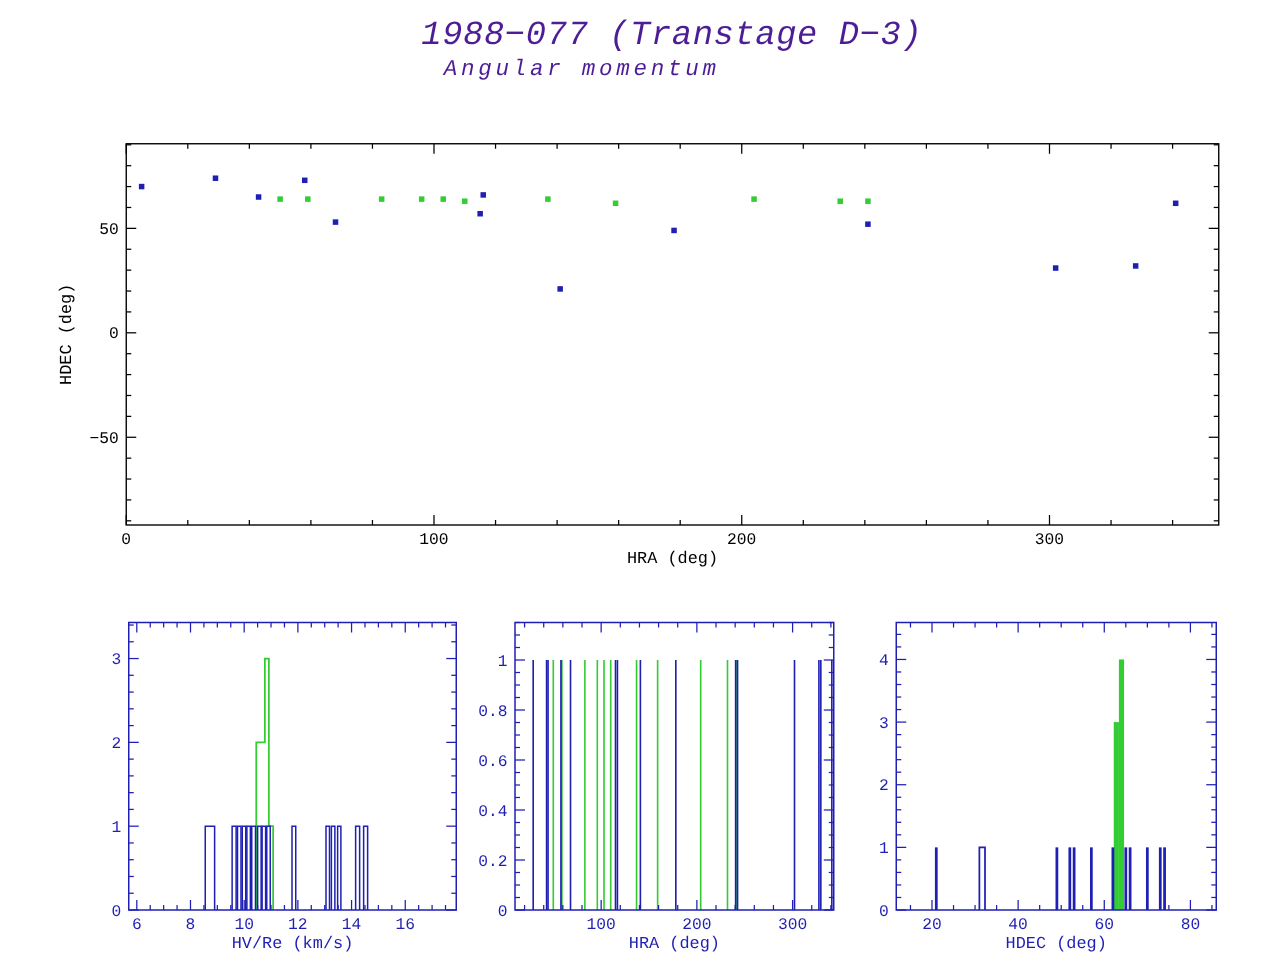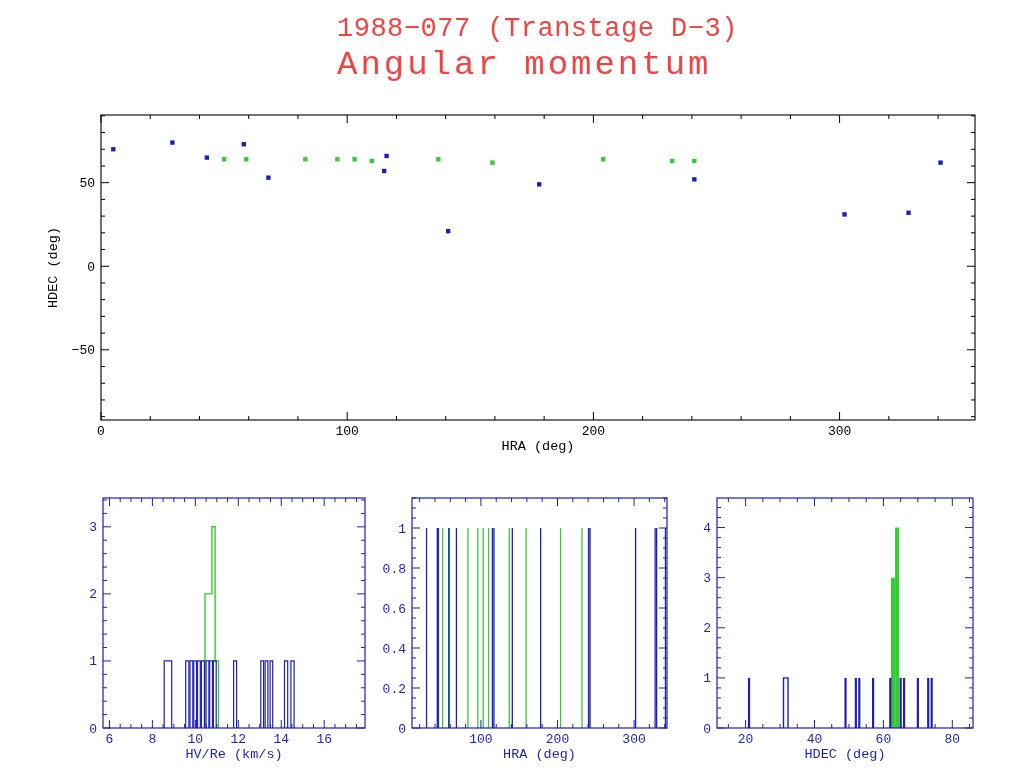--- a/index.html
+++ b/index.html
@@ -1,20 +1,20 @@
 <!DOCTYPE html>
 <html><head>
 <meta charset="utf-8">
 <style>
   html,body{margin:0;padding:0;background:#ffffff;width:1024px;height:768px;overflow:hidden;}
   #page{position:relative;width:1024px;height:768px;background:#ffffff;
         font-family:"Liberation Mono","DejaVu Sans Mono",monospace;}
-  .title-line{position:absolute;color:#ef4444;white-space:pre;}
+  .title-line{position:absolute;color:#4c1d95;white-space:pre;font-style:italic;}
   #title1{left:337px;top:14px;font-size:27px;letter-spacing:0.5px;}
-  #title2{left:337px;top:46px;font-size:34px;letter-spacing:3px;}
+  #title2{left:355px;top:46px;font-size:18px;letter-spacing:3px;}
   svg{position:absolute;left:0;top:0;}
   svg text{font-family:"Liberation Mono","DejaVu Sans Mono",monospace;}
 </style>
 </head>
 <body>
 
 <div id="page">
   <div id="title1" class="title-line">1988−077 (Transtage D−3)</div>
   <div id="title2" class="title-line">Angular momentum</div>
   <svg id="plot-svg" width="1024" height="768" viewBox="0 0 1024 768">

